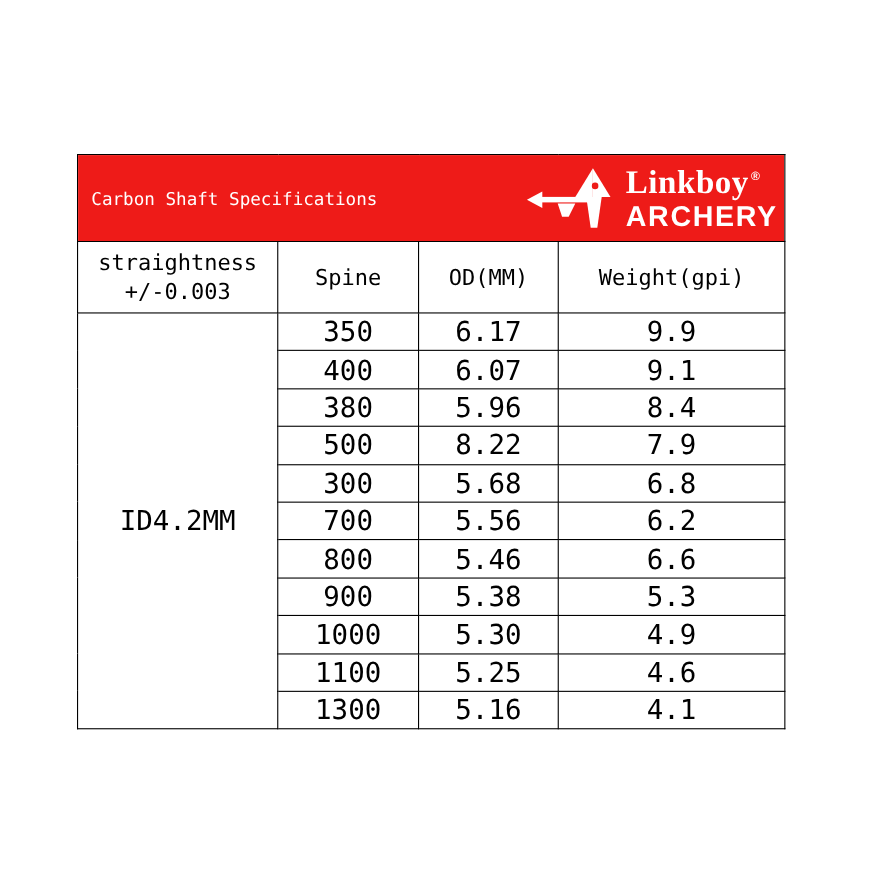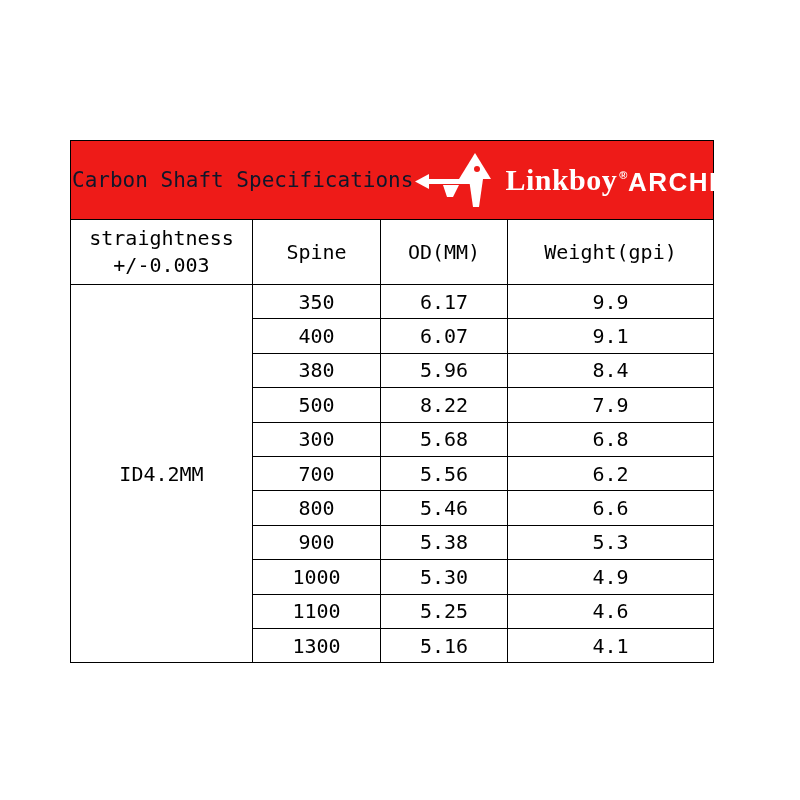--- a/index.html
+++ b/index.html
@@ -48,42 +48,42 @@
   }
   .banner-inner {
     display: flex;
     align-items: center;
     justify-content: space-between;
     height: 78px;
     width: 100%;
   }
   .banner-title {
     font-family: "DejaVu Sans Mono", monospace;
-    font-size: 21px;
-    color: #0f172a;
+    font-size: 16px;
+    color: #ffffff;
     letter-spacing: 0px;
-    padding-left: 1px;
+    padding-left: 12px;
     white-space: nowrap;
   }
   .logo {
     display: flex;
     align-items: center;
     padding-right: 6px;
     position: relative;
   }
   .logo-mark {
     position: relative;
     width: 92px;
     height: 62px;
     flex: none;
   }
   .logo-text {
     display: flex;
-    flex-direction: row;
-    align-items: flex-end;
+    flex-direction: column;
+    align-items: flex-start;
     line-height: 1;
     position: relative;
   }
   .logo-text .brand {
     font-family: "Liberation Serif", serif;
     font-weight: bold;
     font-size: 30px;
     color: #ffffff;
     letter-spacing: 0.5px;
   }
@@ -110,21 +110,21 @@
     font-size: 20px;
   }
   .col-head .two-line {
     line-height: 1.35;
   }
 
   
   .data-row td {
     height: 33.4px;
     font-family: "DejaVu Sans Mono", monospace;
-    font-size: 20px;
+    font-size: 25px;
   }
   .id-cell {
     font-family: "DejaVu Sans Mono", monospace;
     font-size: 20px;
     vertical-align: middle;
   }
   .c-straight { width: 182px; }
   .c-spine { width: 128px; }
   .c-od { width: 127px; }
   .c-weight { width: 206px; }

